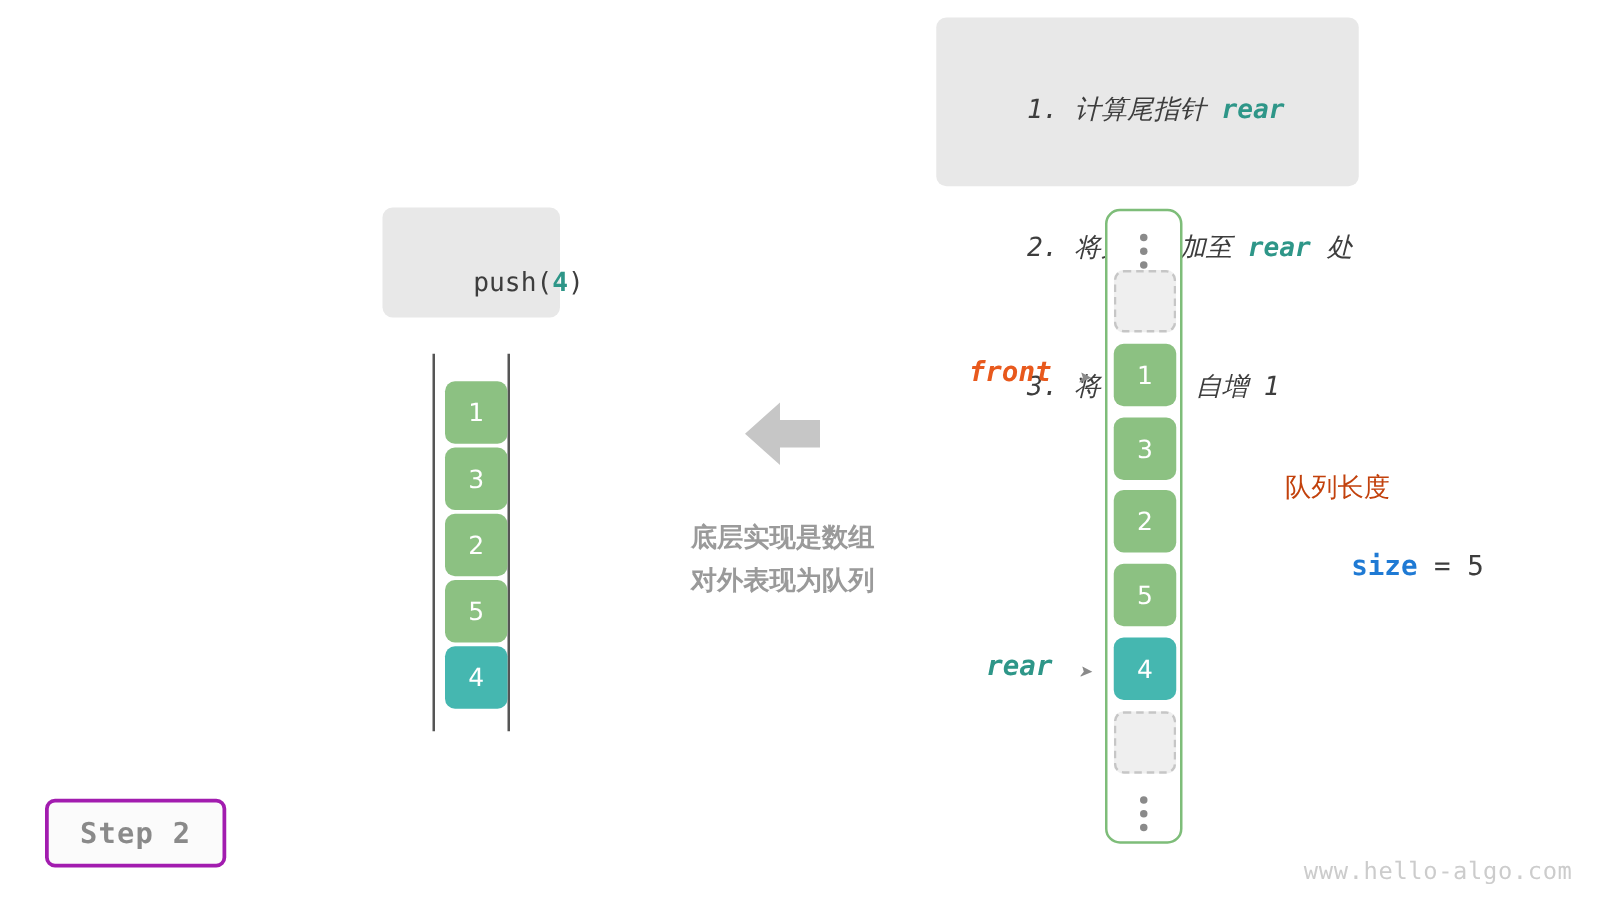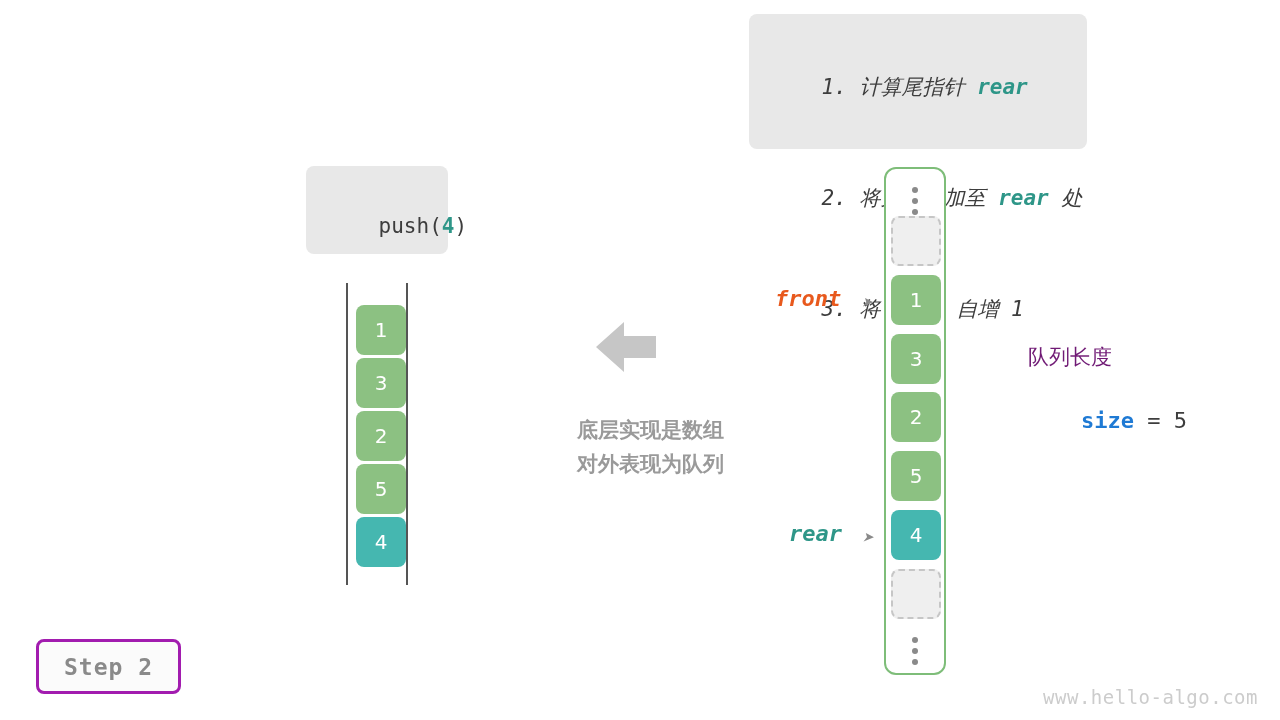--- a/index.html
+++ b/index.html
@@ -102,21 +102,21 @@
     left: 596px;
     top: 320px;
     width: 60px;
     height: 54px;
   }
   #middle-caption {
     position: absolute;
     left: 528px;
     top: 413px;
     width: 196px;
-    text-align: right;
+    text-align: center;
     color: #9a9a9a;
     font-weight: bold;
     font-size: 21px;
     line-height: 34px;
     font-family: "DejaVu Sans", sans-serif;
   }
 
   
   #array-container {
     position: absolute;
@@ -183,23 +183,24 @@
   }
 
   
   #size-annotation {
     position: absolute;
     left: 1028px;
     top: 341px;
   }
   #size-annotation .size-title {
     font-size: 21px;
-    color: #701a75;
+    color: #c2410c;
     line-height: 32px;
     font-family: "DejaVu Sans", sans-serif;
+    margin-top: 33px;
   }
   #size-annotation .size-value {
     font-family: "DejaVu Sans Mono", "Liberation Mono", monospace;
     font-size: 22px;
     color: #3d3d3d;
     line-height: 32px;
     white-space: pre;
   }
 
   

